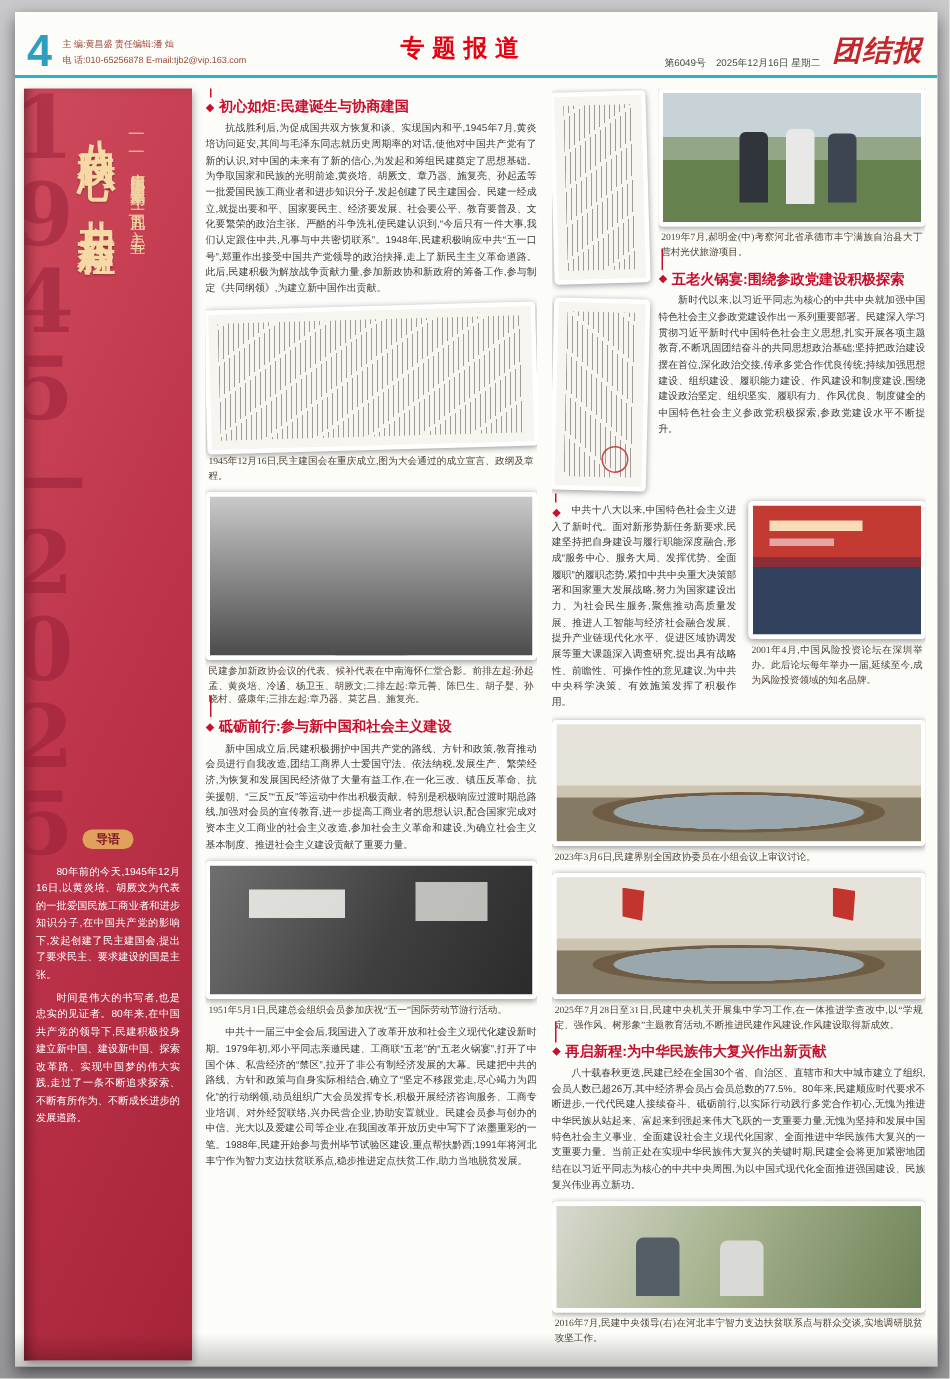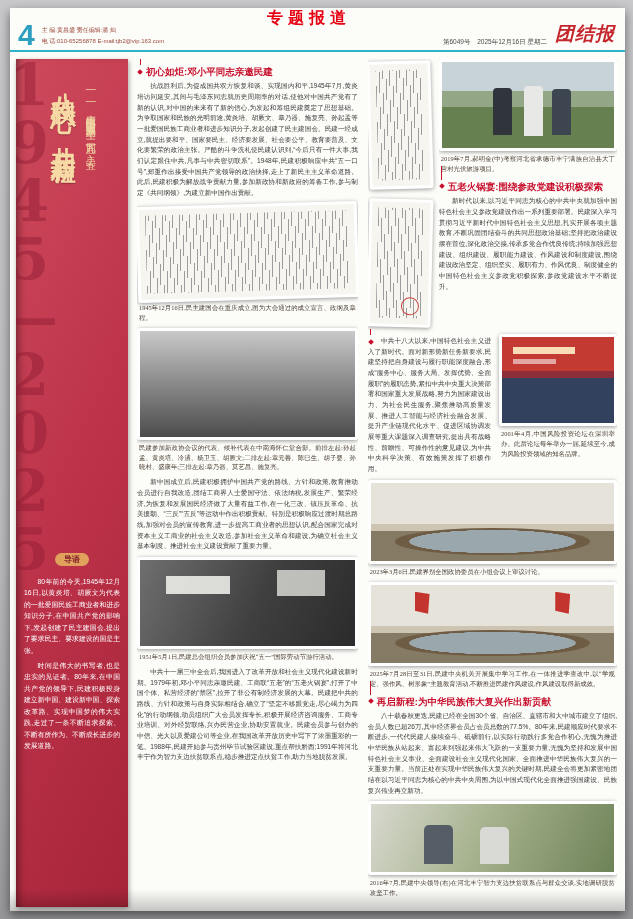--- a/index.html
+++ b/index.html
@@ -11,21 +11,21 @@
           background:#fcfcf9; box-shadow:0 4px 10px rgba(0,0,0,.5); overflow:hidden; }
   .page::after { content:""; position:absolute; left:0; right:0; bottom:0; height:22px;
           background:linear-gradient(rgba(0,0,0,0), rgba(0,0,0,.22)); pointer-events:none; }
 
   
   .hdr { display:flex; align-items:flex-end; padding:6px 10px 3px 8px;
          border-bottom:2.5px solid #2bb3c9; height:44px; }
   .pagenum { font-size:30px; font-weight:bold; color:#2f9fc0; line-height:.85; }
   .edinfo { font-size:6px; color:#9c4a3c; margin-left:7px; line-height:1.8; white-space:nowrap; }
   .sectitle { color:#e60012; font-size:16px; font-weight:bold; letter-spacing:5px;
-              margin:18px auto; transform:translateX(8px); }
+              margin:4px auto; transform:translateX(8px); }
   .issue { font-size:6.5px; color:#4a4a4a; margin-right:8px; white-space:nowrap; }
   .issue span { margin-left:5px; }
   .masthead { font-family:"DejaVu Serif", serif; font-style:italic; font-weight:bold;
               font-size:19px; color:#c5262c; letter-spacing:1px; white-space:nowrap; }
 
   
   .paper { display:flex; gap:9px; padding:7px 8px 4px 6px; height:calc(100% - 44px); }
 
   
   .red-panel { position:relative; width:112px; flex:none; overflow:hidden; color:#fff;
@@ -155,35 +155,36 @@
         <div class="lead">
           <span class="lead-pill">导语</span>
           <p>80年前的今天,1945年12月16日,以黄炎培、胡厥文为代表的一批爱国民族工商业者和进步知识分子,在中国共产党的影响下,发起创建了民主建国会,提出了要求民主、要求建设的国是主张。</p>
           <p>时间是伟大的书写者,也是忠实的见证者。80年来,在中国共产党的领导下,民建积极投身建立新中国、建设新中国、探索改革路、实现中国梦的伟大实践,走过了一条不断追求探索、不断有所作为、不断成长进步的发展道路。</p>
         </div>
       </aside>
 
       <div class="content">
 
         <section class="col col-l">
-          <h2 class="sec"><span class="dm"></span><span>初心如炬:邓小平同志亲邀民建</span></h2>
+          <h2 class="sec"><span class="dm"></span><span>初心如炬:民建诞生与协商建国</span></h2>
           <p class="body">抗战胜利后,为促成国共双方恢复和谈、实现国内和平,1945年7月,黄炎培访问延安,其间与毛泽东同志就历史周期率的对话,使他对中国共产党有了新的认识,对中国的未来有了新的信心,为发起和筹组民建奠定了思想基础。为争取国家和民族的光明前途,黄炎培、胡厥文、章乃器、施复亮、孙起孟等一批爱国民族工商业者和进步知识分子,发起创建了民主建国会。民建一经成立,就提出要和平、国家要民主、经济要发展、社会要公平、教育要普及、文化要繁荣的政治主张。严酷的斗争洗礼使民建认识到,“今后只有一件大事,我们认定跟住中共,凡事与中共密切联系”。1948年,民建积极响应中共“五一口号”,郑重作出接受中国共产党领导的政治抉择,走上了新民主主义革命道路。此后,民建积极为解放战争贡献力量,参加新政协和新政府的筹备工作,参与制定《共同纲领》,为建立新中国作出贡献。</p>
 
           <figure class="fig">
             <div class="photo docscan" style="height:96px">
                 <div class="lines"></div>
               </div>
             <figcaption class="cap">1945年12月16日,民主建国会在重庆成立,图为大会通过的成立宣言、政纲及章程。</figcaption>
           </figure>
 
           <figure class="fig">
             <div class="photo bw-group"></div>
             <figcaption class="cap">民建参加新政协会议的代表、候补代表在中南海怀仁堂合影。前排左起:孙起孟、黄炎培、冷遹、杨卫玉、胡厥文;二排左起:章元善、陈巳生、胡子婴、孙晓村、盛康年;三排左起:章乃器、莫艺昌、施复亮。</figcaption>
           </figure>
 
+          <h2 class="sec"><span class="dm"></span><span>砥砺前行:参与新中国和社会主义建设</span></h2>
           <p class="body">新中国成立后,民建积极拥护中国共产党的路线、方针和政策,教育推动会员进行自我改造,团结工商界人士爱国守法、依法纳税,发展生产、繁荣经济,为恢复和发展国民经济做了大量有益工作,在一化三改、镇压反革命、抗美援朝、“三反”“五反”等运动中作出积极贡献。特别是积极响应过渡时期总路线,加强对会员的宣传教育,进一步提高工商业者的思想认识,配合国家完成对资本主义工商业的社会主义改造,参加社会主义革命和建设,为确立社会主义基本制度、推进社会主义建设贡献了重要力量。</p>
 
           <figure class="fig">
             <div class="photo bw-1951">
                 <i></i>
                 <b></b>
               </div>
             <figcaption class="cap">1951年5月1日,民建总会组织会员参加庆祝“五一”国际劳动节游行活动。</figcaption>
           </figure>
 

